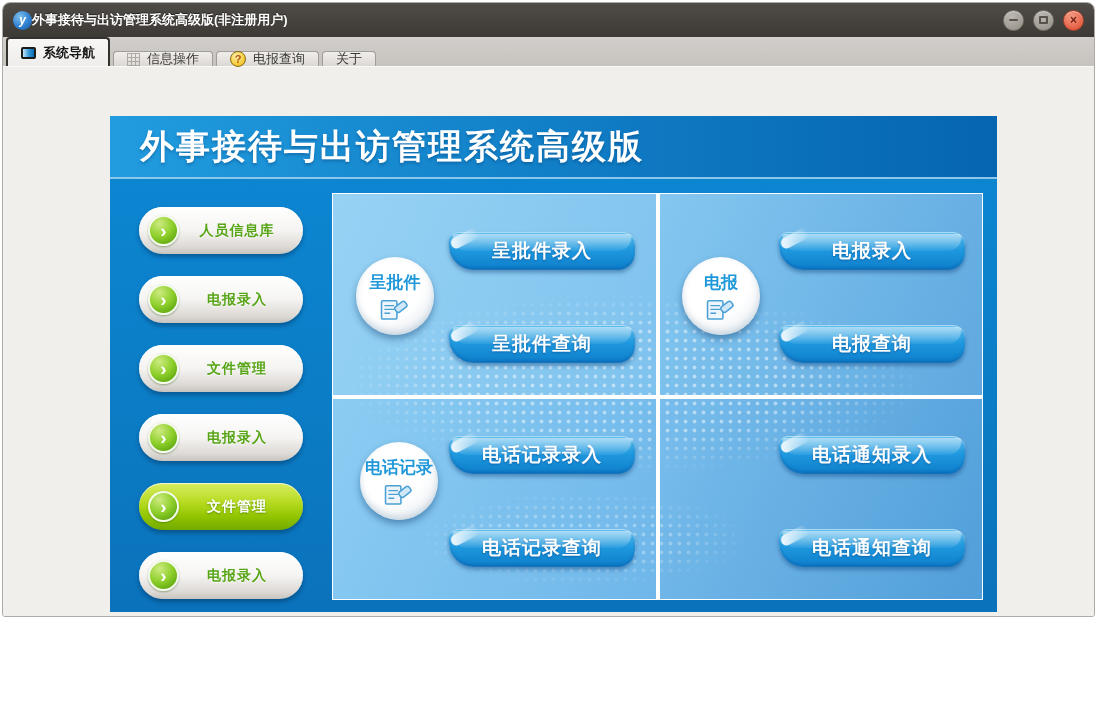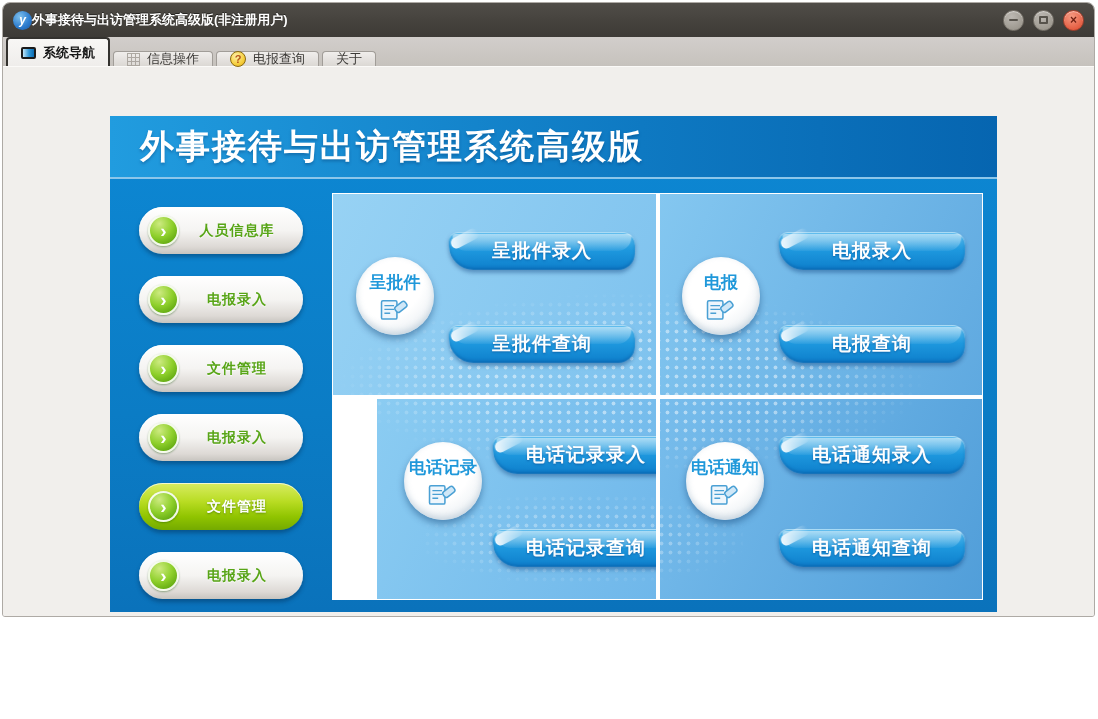--- a/index.html
+++ b/index.html
@@ -76,21 +76,21 @@
     box-shadow:0 3px 4px rgba(0,35,70,.4), inset 0 1px 0 rgba(255,255,255,.7); }
   .sidebar-btn.selected .sb-label { color:#ffffff; text-shadow:0 1px 2px rgba(70,120,0,.7); }
 
   
   .quad-area { position:absolute; left:222px; top:12px; width:651px; height:407px;
     background:#ffffff; border:1px solid rgba(255,255,255,.55);
     display:grid; grid-template-columns:1fr 1fr; grid-template-rows:1fr 1fr; gap:3px; }
   .quad { position:relative; overflow:hidden; }
   .quad.tl { background:linear-gradient(115deg,#97d2f4 0%,#7ec2ee 100%); }
   .quad.tr { background:linear-gradient(115deg,#84c7f0 0%,#5fa9e0 100%); }
-  .quad.bl { background:linear-gradient(115deg,#8bccf2 0%,#6fb7ea 100%);margin-left:44px; }
+  .quad.bl { background:linear-gradient(115deg,#8bccf2 0%,#6fb7ea 100%); }
   .quad.br { background:linear-gradient(115deg,#78bdec 0%,#519ed9 100%); }
 
   
   .dots { position:absolute; pointer-events:none; z-index:1;
     background-image:radial-gradient(rgba(255,255,255,.85) 1.6px, rgba(255,255,255,0) 2.3px);
     background-size:9px 9px; }
   .dots.band { left:6px; right:6px; top:88px; height:210px; opacity:.55;
     -webkit-mask-image:radial-gradient(ellipse 62% 58% at 46% 48%, #000 42%, transparent 74%);
     mask-image:radial-gradient(ellipse 62% 58% at 46% 48%, #000 42%, transparent 74%); }
   .dots.patch { left:90px; top:300px; width:320px; height:90px; opacity:.35; border-radius:40%;
@@ -259,30 +259,20 @@
             </div>
             <div class="action-btn row1">
               <span>电话记录录入</span>
             </div>
             <div class="action-btn row2">
               <span>电话记录查询</span>
             </div>
           </div>
 
           <div class="quad br">
-            <div class="badge">
-              <span class="badge-label">电话通知</span>
-              <svg width="32" height="26" viewBox="0 0 32 27">
-                <rect x="2" y="6" width="16" height="19" rx="1.5" fill="#eef6fc" stroke="#4aa0d4" stroke-width="1.6"></rect>
-                <path d="M5 11h10 M5 15h10 M5 19h6" stroke="#4aa0d4" stroke-width="1.4" fill="none"></path>
-                <g transform="rotate(-38 22 13)">
-                  <rect x="16" y="9" width="13" height="7" rx="2.5" fill="#cfe7f7" stroke="#4aa0d4" stroke-width="1.5"></rect>
-                </g>
-              </svg>
-            </div>
             <div class="action-btn row1">
               <span>电话通知录入</span>
             </div>
             <div class="action-btn row2">
               <span>电话通知查询</span>
             </div>
           </div>
 
           <div class="dots band"></div>
           <div class="dots patch"></div>

